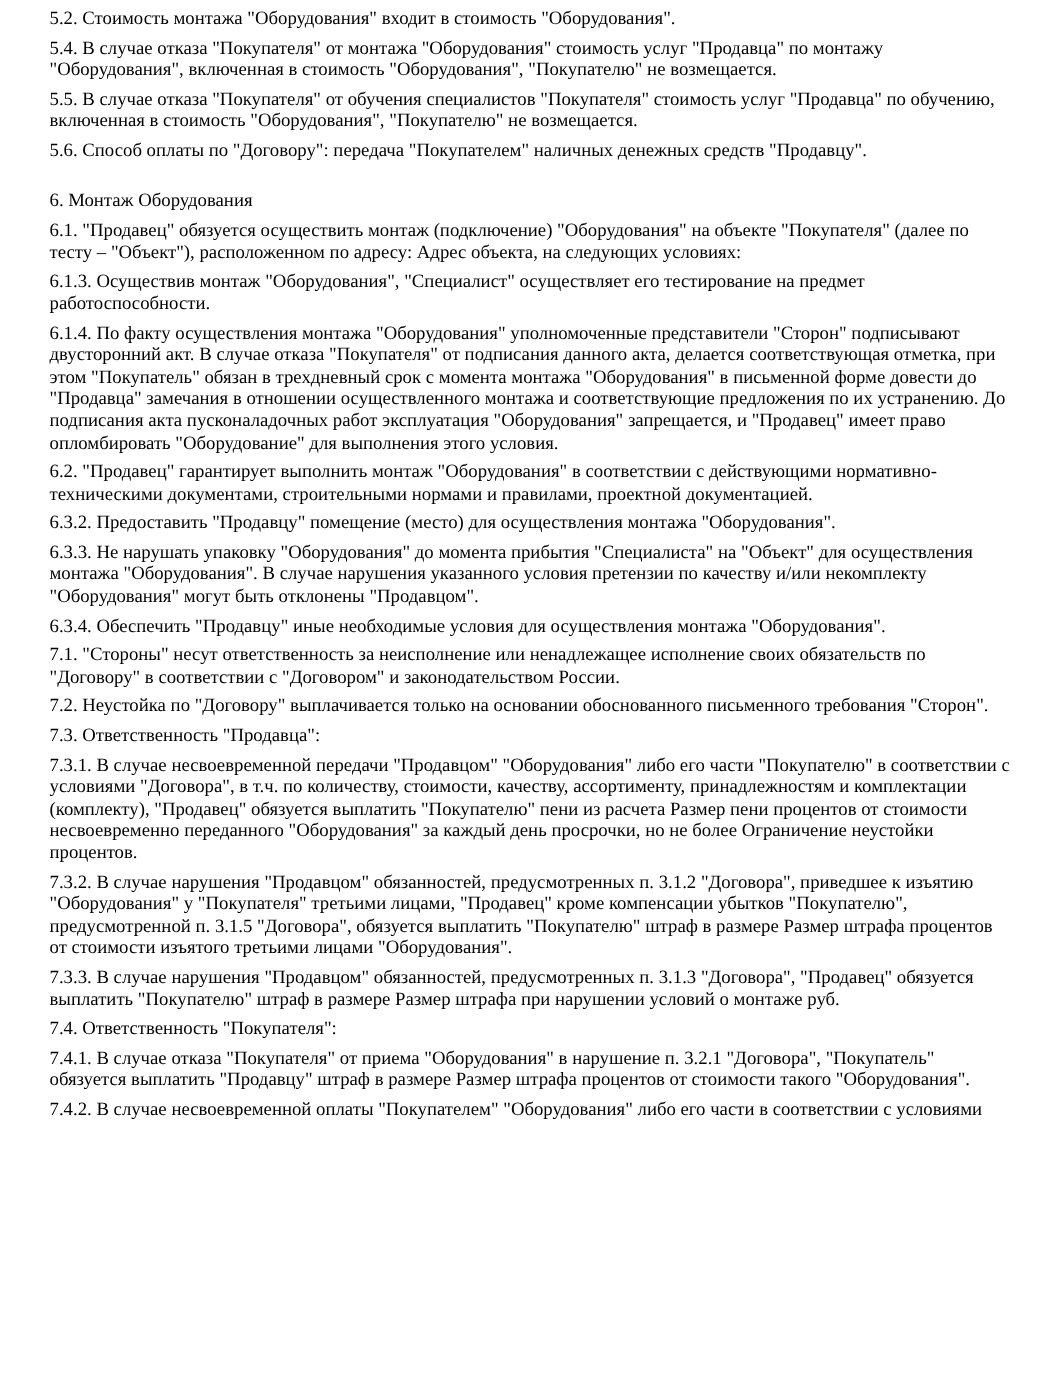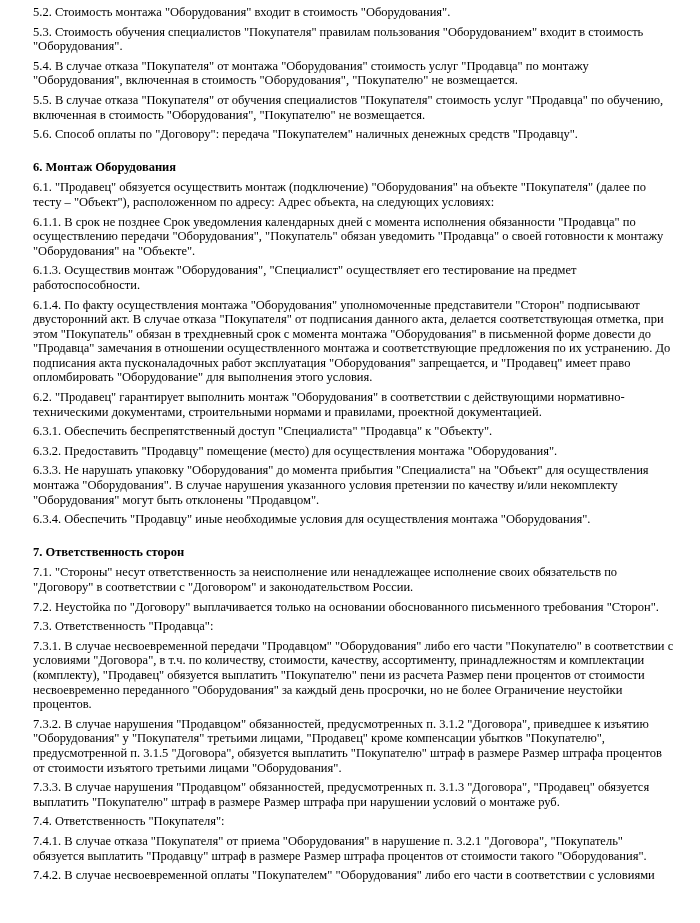--- a/index.html
+++ b/index.html
@@ -27,52 +27,48 @@
   }
   .doc p {
     margin: 5px 0;
   }
   .doc section:first-child p:first-child {
     margin-top: 2px;
   }
   .doc h2 {
     font-size: 12.5px;
     line-height: 14.6px;
-    font-weight: bold;
+    font-weight: normal;
     margin: 18px 0 6px 0;
   }
 </style>
 </head>
 <body>
 
 <div class="doc">
 
   <section>
     <p>5.2. Стоимость монтажа "Оборудования" входит в стоимость "Оборудования".</p>
-    <p>5.3. Стоимость обучения специалистов "Покупателя" правилам пользования "Оборудованием" входит в стоимость "Оборудования".</p>
     <p>5.4. В случае отказа "Покупателя" от монтажа "Оборудования" стоимость услуг "Продавца" по монтажу "Оборудования", включенная в стоимость "Оборудования", "Покупателю" не возмещается.</p>
     <p>5.5. В случае отказа "Покупателя" от обучения специалистов "Покупателя" стоимость услуг "Продавца" по обучению, включенная в стоимость "Оборудования", "Покупателю" не возмещается.</p>
     <p>5.6. Способ оплаты по "Договору": передача "Покупателем" наличных денежных средств "Продавцу".</p>
   </section>
 
   <section>
     <h2>6. Монтаж Оборудования</h2>
     <p>6.1. "Продавец" обязуется осуществить монтаж (подключение) "Оборудования" на объекте "Покупателя" (далее по тесту – "Объект"), расположенном по адресу: Адрес объекта, на следующих условиях:</p>
-    <p>6.1.1. В срок не позднее Срок уведомления календарных дней с момента исполнения обязанности "Продавца" по осуществлению передачи "Оборудования", "Покупатель" обязан уведомить "Продавца" о своей готовности к монтажу "Оборудования" на "Объекте".</p>
     <p>6.1.3. Осуществив монтаж "Оборудования", "Специалист" осуществляет его тестирование на предмет работоспособности.</p>
     <p>6.1.4. По факту осуществления монтажа "Оборудования" уполномоченные представители "Сторон" подписывают двусторонний акт. В случае отказа "Покупателя" от подписания данного акта, делается соответствующая отметка, при этом "Покупатель" обязан в трехдневный срок с момента монтажа "Оборудования" в письменной форме довести до "Продавца" замечания в отношении осуществленного монтажа и соответствующие предложения по их устранению. До подписания акта пусконаладочных работ эксплуатация "Оборудования" запрещается, и "Продавец" имеет право опломбировать "Оборудование" для выполнения этого условия.</p>
     <p>6.2. "Продавец" гарантирует выполнить монтаж "Оборудования" в соответствии с действующими нормативно-техническими документами, строительными нормами и правилами, проектной документацией.</p>
-    <p>6.3.1. Обеспечить беспрепятственный доступ "Специалиста" "Продавца" к "Объекту".</p>
     <p>6.3.2. Предоставить "Продавцу" помещение (место) для осуществления монтажа "Оборудования".</p>
     <p>6.3.3. Не нарушать упаковку "Оборудования" до момента прибытия "Специалиста" на "Объект" для осуществления монтажа "Оборудования". В случае нарушения указанного условия претензии по качеству и/или некомплекту "Оборудования" могут быть отклонены "Продавцом".</p>
     <p>6.3.4. Обеспечить "Продавцу" иные необходимые условия для осуществления монтажа "Оборудования".</p>
   </section>
 
   <section>
-    <h2>7. Ответственность сторон</h2>
     <p>7.1. "Стороны" несут ответственность за неисполнение или ненадлежащее исполнение своих обязательств по "Договору" в соответствии с "Договором" и законодательством России.</p>
     <p>7.2. Неустойка по "Договору" выплачивается только на основании обоснованного письменного требования "Сторон".</p>
     <p>7.3. Ответственность "Продавца":</p>
     <p>7.3.1. В случае несвоевременной передачи "Продавцом" "Оборудования" либо его части "Покупателю" в соответствии с условиями "Договора", в т.ч. по количеству, стоимости, качеству, ассортименту, принадлежностям и комплектации (комплекту), "Продавец" обязуется выплатить "Покупателю" пени из расчета Размер пени процентов от стоимости несвоевременно переданного "Оборудования" за каждый день просрочки, но не более Ограничение неустойки процентов.</p>
     <p>7.3.2. В случае нарушения "Продавцом" обязанностей, предусмотренных п. 3.1.2 "Договора", приведшее к изъятию "Оборудования" у "Покупателя" третьими лицами, "Продавец" кроме компенсации убытков "Покупателю", предусмотренной п. 3.1.5 "Договора", обязуется выплатить "Покупателю" штраф в размере Размер штрафа процентов от стоимости изъятого третьими лицами "Оборудования".</p>
     <p>7.3.3. В случае нарушения "Продавцом" обязанностей, предусмотренных п. 3.1.3 "Договора", "Продавец" обязуется выплатить "Покупателю" штраф в размере Размер штрафа при нарушении условий о монтаже руб.</p>
     <p>7.4. Ответственность "Покупателя":</p>
     <p>7.4.1. В случае отказа "Покупателя" от приема "Оборудования" в нарушение п. 3.2.1 "Договора", "Покупатель" обязуется выплатить "Продавцу" штраф в размере Размер штрафа процентов от стоимости такого "Оборудования".</p>
     <p>7.4.2. В случае несвоевременной оплаты "Покупателем" "Оборудования" либо его части в соответствии с условиями</p>
   </section>

